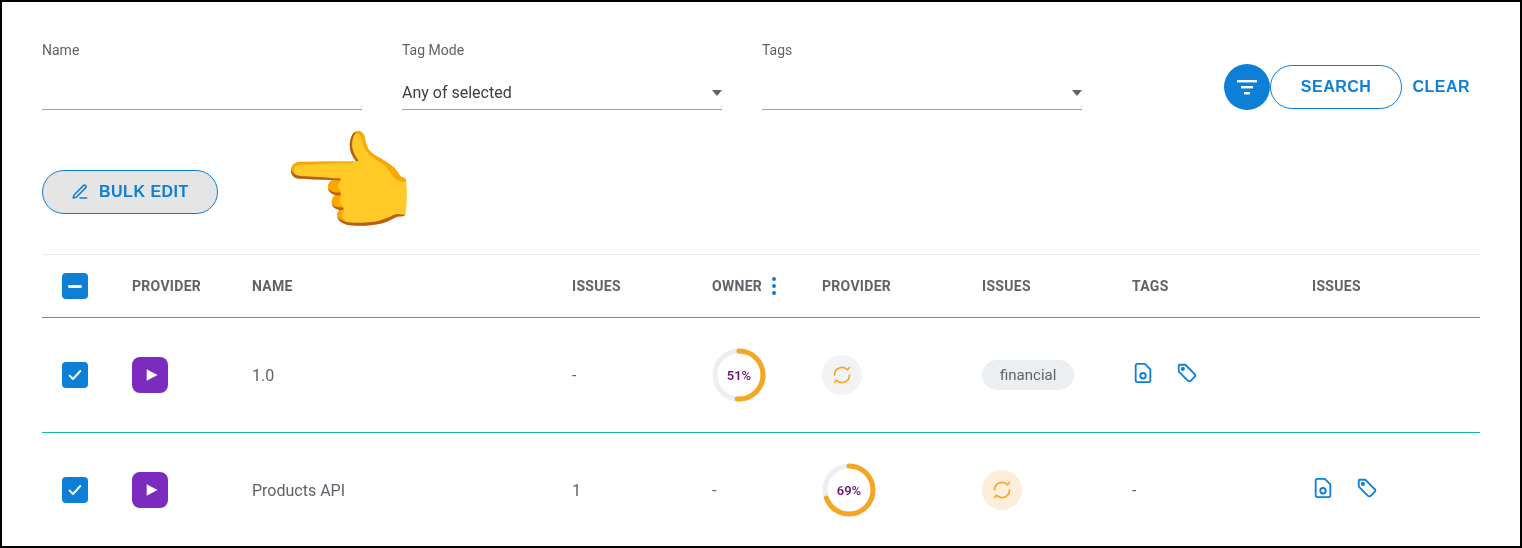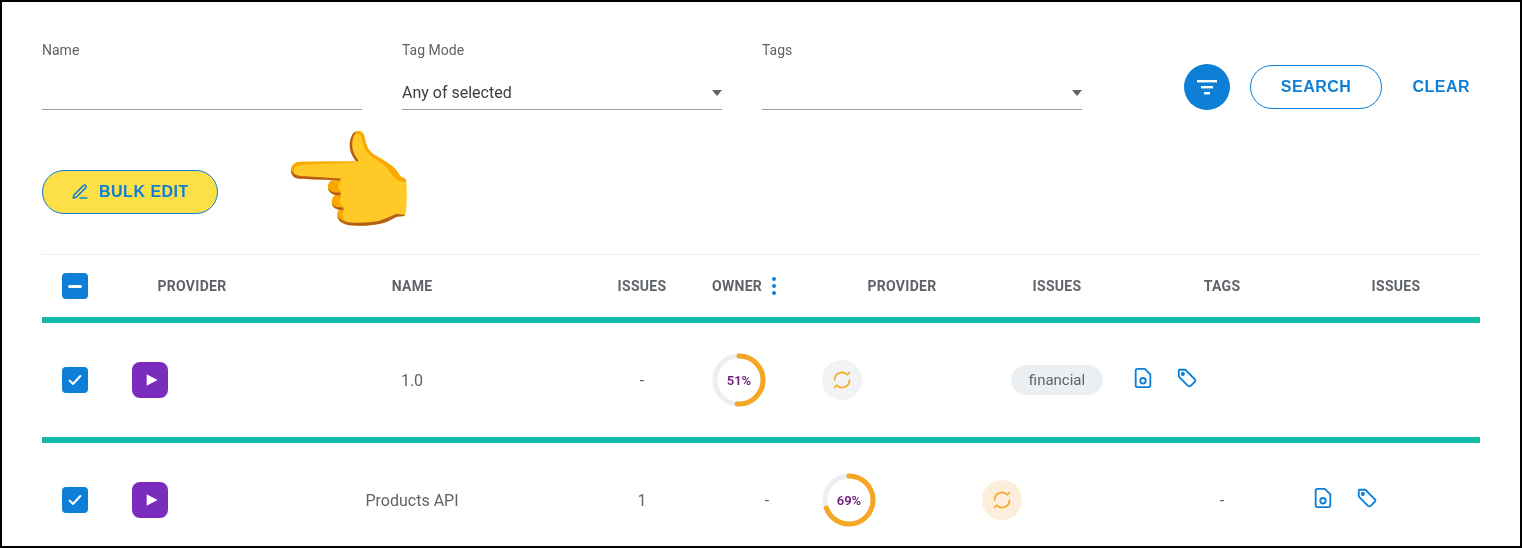--- a/index.html
+++ b/index.html
@@ -54,21 +54,20 @@
   .dropdown-arrow {
     width: 0; height: 0;
     border-left: 5px solid transparent;
     border-right: 5px solid transparent;
     border-top: 6px solid #5f6368;
   }
   .filter-actions {
     margin-left: auto;
     display: flex;
     align-items: center;
-    gap: 20px;
   }
   .circle-btn {
     width: 46px; height: 46px;
     border-radius: 50%;
     background: #0d7fd6;
     display: flex;
     align-items: center;
     justify-content: center;
     cursor: pointer;
   }
@@ -94,21 +93,21 @@
     padding: 12px 10px;
   }
   
   .bulk-row { display: flex; align-items: center; margin-bottom: 40px; position: relative;}
   .bulk-btn {
     display: flex;
     align-items: center;
     gap: 10px;
     border: 1px solid #0d7fd6;
     color: #0d7fd6;
-    background: #fde047;
+    background: #e5e5e5;
     font-weight: 600;
     font-size: 16px;
     letter-spacing: 0.5px;
     padding: 12px 28px;
     border-radius: 28px;
     cursor: pointer;
   }
   .pointer-emoji {
     position: absolute;
     left: 240px;
@@ -118,22 +117,21 @@
     transform: scaleX(-1);
     pointer-events: none;
     user-select: none;
   }
   
   .table { width: 100%; }
   .thead, .trow {
     display: grid;
     grid-template-columns: 90px 120px 320px 140px 110px 160px 150px 180px auto;
     align-items: center;
-    border-bottom: 6px solid #14b8a6;
-    text-align: center;
+    border-bottom: 1px solid #14b8a6;
   }
   .thead {
     color: #5f6368;
     font-weight: 700;
     font-size: 14px;
     letter-spacing: 0.3px;
     padding: 18px 0;
     border-top: 1px solid #eceff1;
   }
   .trow {

